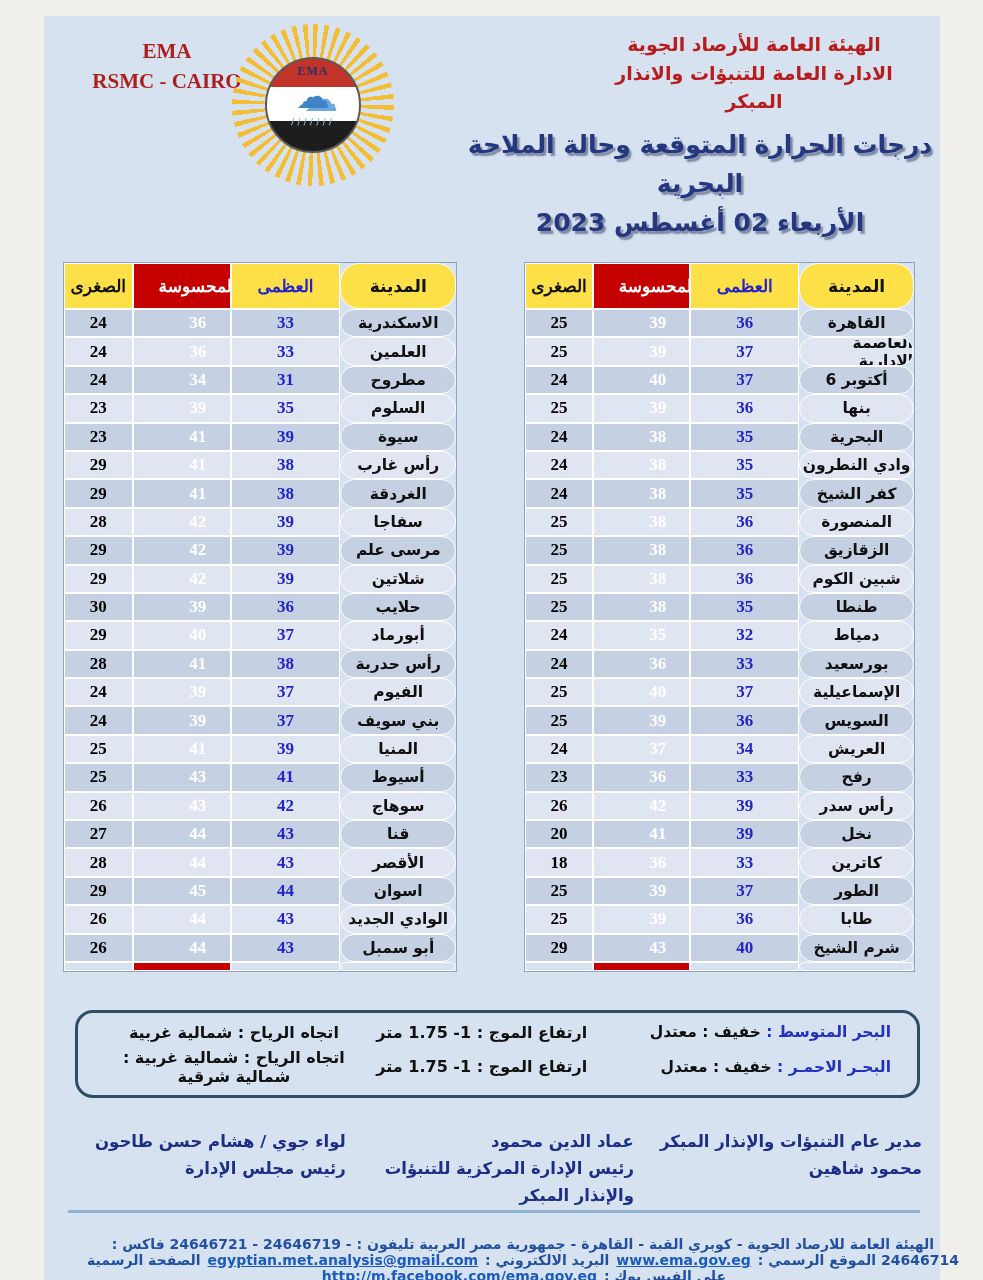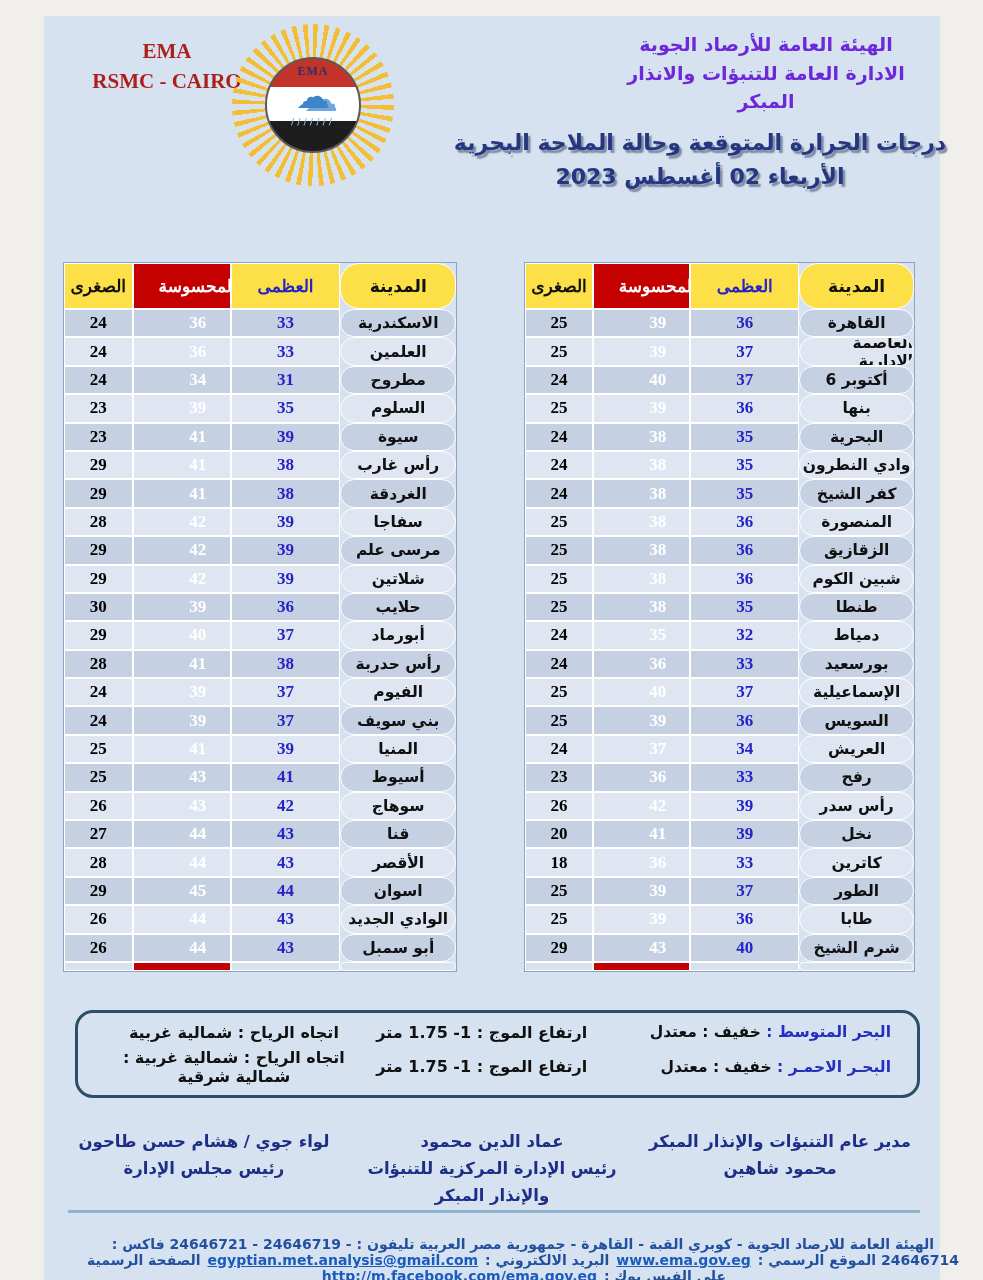--- a/index.html
+++ b/index.html
@@ -32,26 +32,26 @@
     background:linear-gradient(180deg,#c2332a 0%,#c2332a 30%,#ffffff 30%,#ffffff 67%,#1d1d1d 67%,#1d1d1d 100%);
     text-align:center;
   }
   .emblem-ema{
     display:block;margin-top:5px;color:#27306e;font-weight:bold;
     font-size:12px;font-family:"Liberation Serif",serif;letter-spacing:1px;
   }
   .clouds{display:block;font-size:34px;line-height:30px;margin-top:2px;color:#3d85c8;text-shadow:8px 3px 0 #6fa8dc;}
   .rain{display:block;color:#7fb3d8;font-size:9px;letter-spacing:3px;margin-top:6px;font-weight:bold;}
   .hdr-right{
-    position:absolute;right:4px;top:14px;width:340px;text-align:center;direction:rtl;
-    color:#6d28d9;font-weight:bold;font-size:19px;line-height:1.5;
+    position:absolute;right:16px;top:14px;width:340px;text-align:center;direction:rtl;
+    color:#b91c1c;font-weight:bold;font-size:19px;line-height:1.5;
   }
   .title{
     position:absolute;left:396px;top:110px;width:520px;text-align:center;direction:rtl;
-    color:#24377f;font-weight:bold;font-size:22px;line-height:1.55;
+    color:#24377f;font-weight:bold;font-size:25px;line-height:1.55;
     text-shadow:2.5px 2.5px 1.5px rgba(110,120,150,.85);
   }
 
   
   .wtable{
     position:absolute;top:246px;box-sizing:border-box;
     border:1.5px solid #8fa3c4;background:#d7e2f0;
   }
   .wtable--left{left:19px;width:394px;}
   .wtable--right{left:480px;width:391px;}
@@ -90,21 +90,21 @@
   .marine-row{display:grid;grid-template-columns:37% 30% 33%;align-items:center;}
   .m-sea{font-size:15.5px;font-weight:bold;color:#101010;}
   .m-sea .sea-label{color:#2330c0;}
   .m-wave,.m-wind{font-size:16px;font-weight:bold;color:#101010;text-align:center;}
 
   
   .signatures{
     position:absolute;left:0;top:1112px;width:100%;direction:rtl;
     display:flex;justify-content:space-between;padding:0 18px;box-sizing:border-box;
   }
-  .sig{width:33%;text-align:center;color:#1d2e86;font-weight:bold;font-size:16.5px;line-height:1.65;}
+  .sig{width:33%;text-align:right;color:#1d2e86;font-weight:bold;font-size:16.5px;line-height:1.65;}
   .divider{
     position:absolute;left:24px;top:1194px;width:852px;height:2.5px;background:#8fb3ce;
   }
 
   
   .footer{
     position:absolute;left:0;top:1220px;width:100%;text-align:center;direction:rtl;
     font-size:14px;color:#23509e;font-weight:bold;padding-left:31px;
   }
   .footer .flink{color:#1c5bbe;text-decoration:underline;margin:0 2px;cursor:pointer;}

